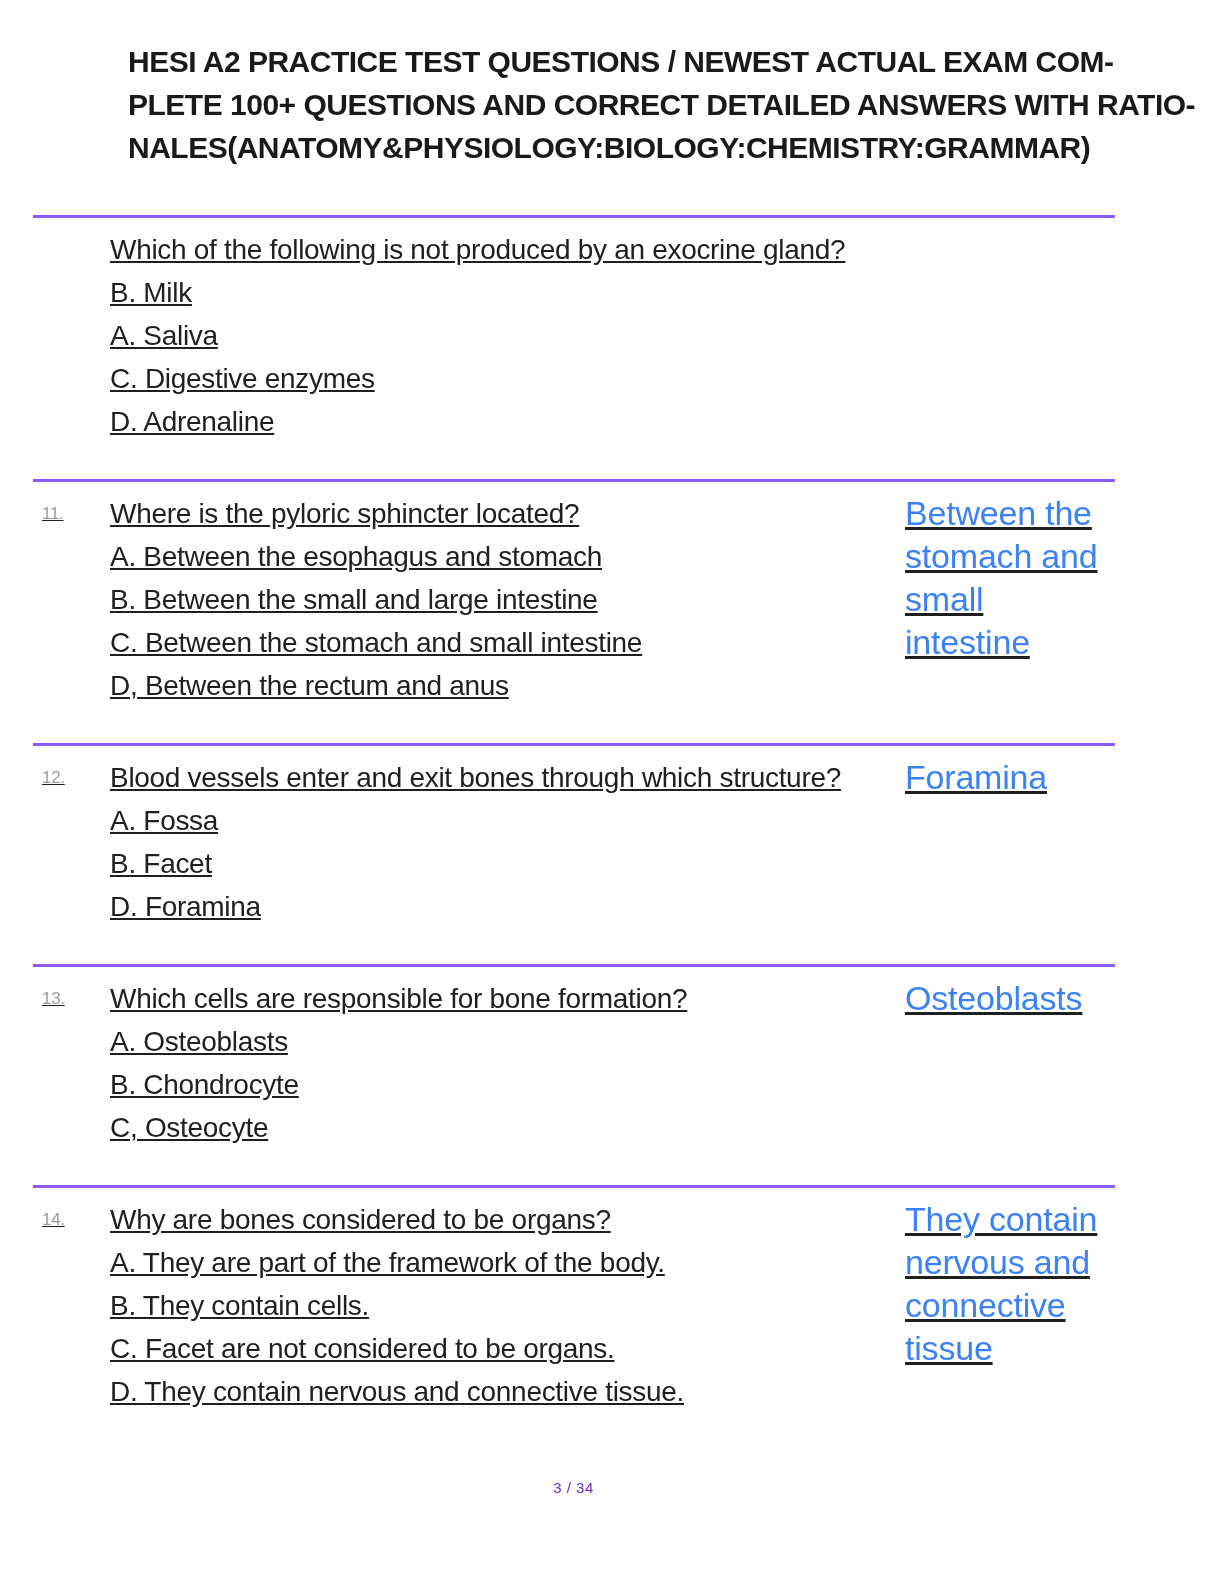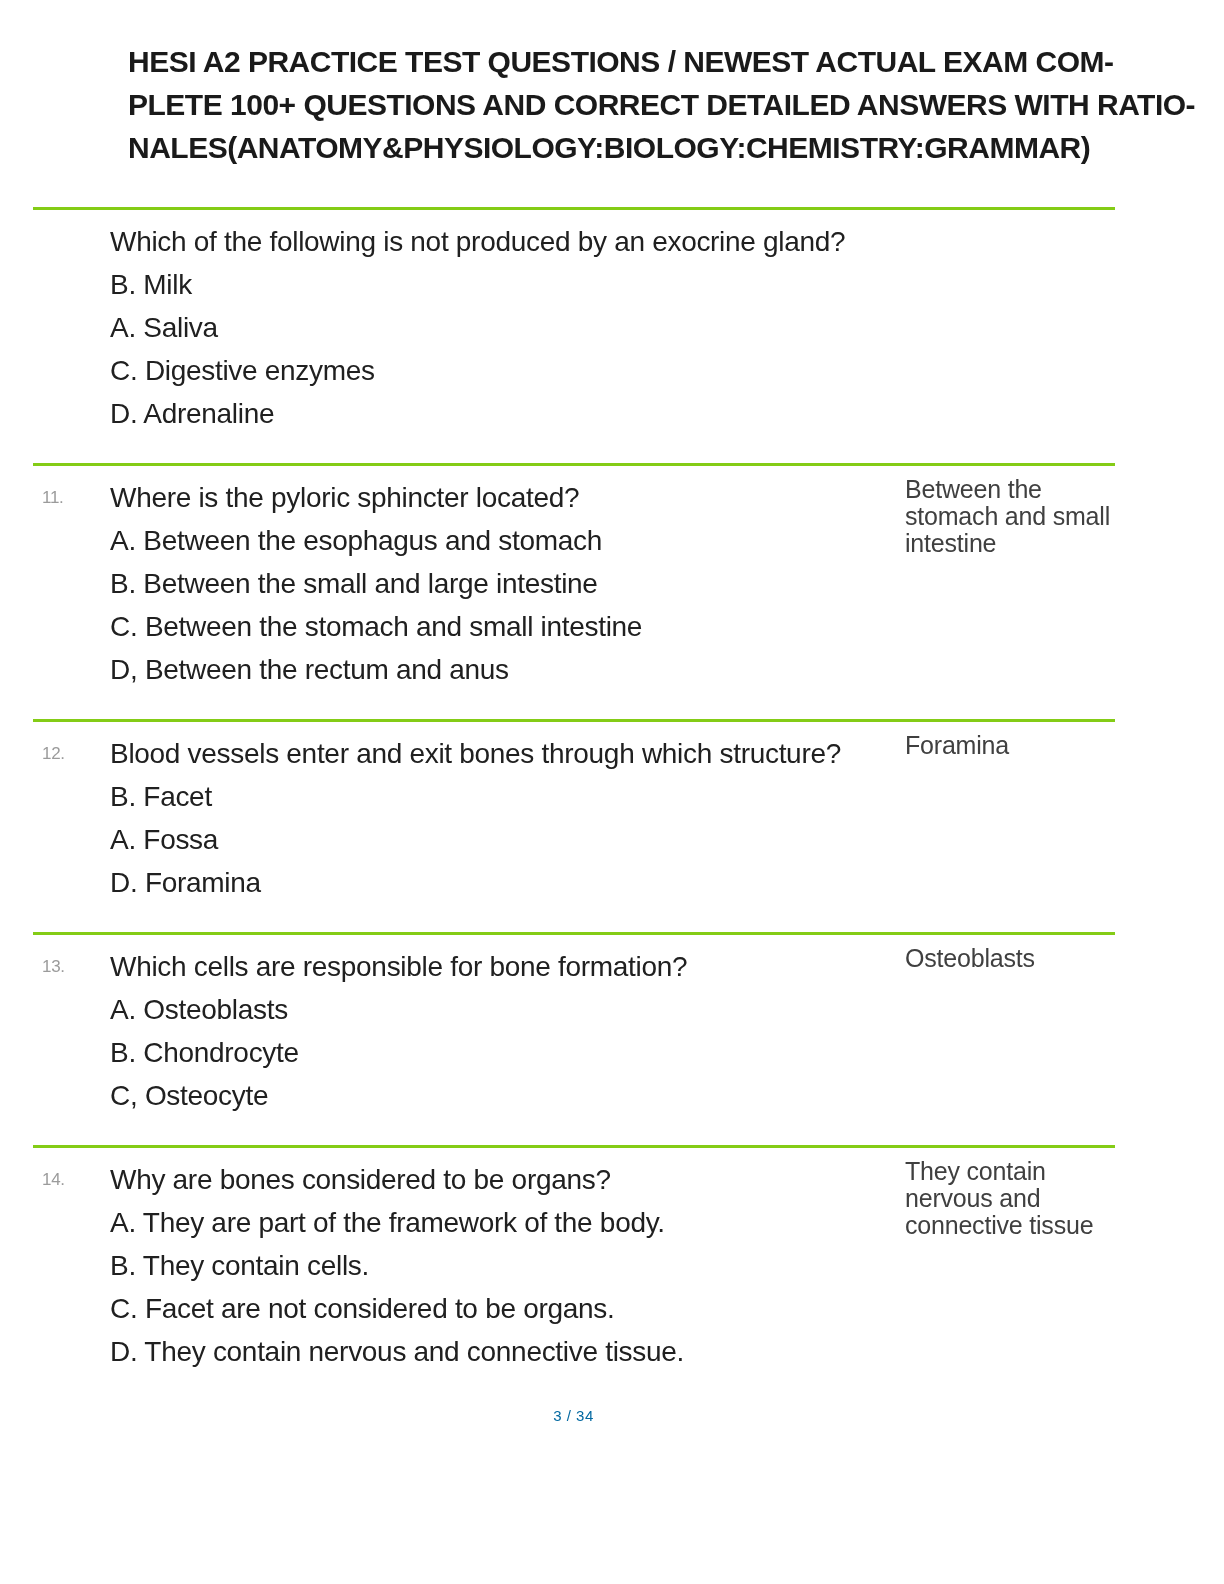--- a/index.html
+++ b/index.html
@@ -23,59 +23,61 @@
     font-size: 30px;
     font-weight: bold;
     letter-spacing: -0.5px;
     line-height: 43px;
     color: #1a1a1a;
     white-space: nowrap;
   }
 
   
   .qsection {
-    margin: 8px 32px 0 33px;          
-    border-top: 3px solid #84cc16;
+    margin: 16px 32px 0 33px;          
+    border-top: 3px solid #8b5cf6;
     padding: 10px 0 20px 9px;       
     display: grid;
     grid-template-columns: 68px 795px 1fr;
     align-items: start;
+    text-decoration: underline;
   }
   .qnum {
     font-size: 17px;
     color: #9b9b9b;
     letter-spacing: -0.3px;
     line-height: 43px;
   }
   .qmain {
     font-size: 28px;
     letter-spacing: -0.3px;
     line-height: 43px;
     color: #202020;
   }
   .qtext { }
   .qoption { }
   .qanswer {
-    font-size: 25px;
-    color: #404040;
+    font-size: 34px;
+    color: #3b82f6;
     letter-spacing: -0.2px;
-    line-height: 27px;
+    line-height: 43px;
     padding-right: 4px;
   }
 
   
   .footer {
     margin-top: 14px;
     text-align: center;
   }
   .page-number {
     display: inline-block;
     font-size: 15px;
-    color: #0369a1;
+    color: #6d28d9;
     letter-spacing: 0.5px;
+    margin-top: 32px;
   }
 </style>
 </head>
 <body>
 
 <div class="page">
 
   <div class="title-block">
     <div class="title-line">HESI A2 PRACTICE TEST QUESTIONS / NEWEST ACTUAL EXAM COM-</div>
     <div class="title-line">PLETE 100+ QUESTIONS AND CORRECT DETAILED ANSWERS WITH RATIO-</div>
@@ -103,22 +105,22 @@
       <div class="qoption">C. Between the stomach and small intestine</div>
       <div class="qoption">D, Between the rectum and anus</div>
     </div>
     <div class="qanswer">Between the stomach and small intestine</div>
   </div>
 
   <div class="qsection">
     <div class="qnum">12.</div>
     <div class="qmain">
       <div class="qtext">Blood vessels enter and exit bones through which structure?</div>
+      <div class="qoption">A. Fossa</div>
       <div class="qoption">B. Facet</div>
-      <div class="qoption">A. Fossa</div>
       <div class="qoption">D. Foramina</div>
     </div>
     <div class="qanswer">Foramina</div>
   </div>
 
   <div class="qsection">
     <div class="qnum">13.</div>
     <div class="qmain">
       <div class="qtext">Which cells are responsible for bone formation?</div>
       <div class="qoption">A. Osteoblasts</div>

